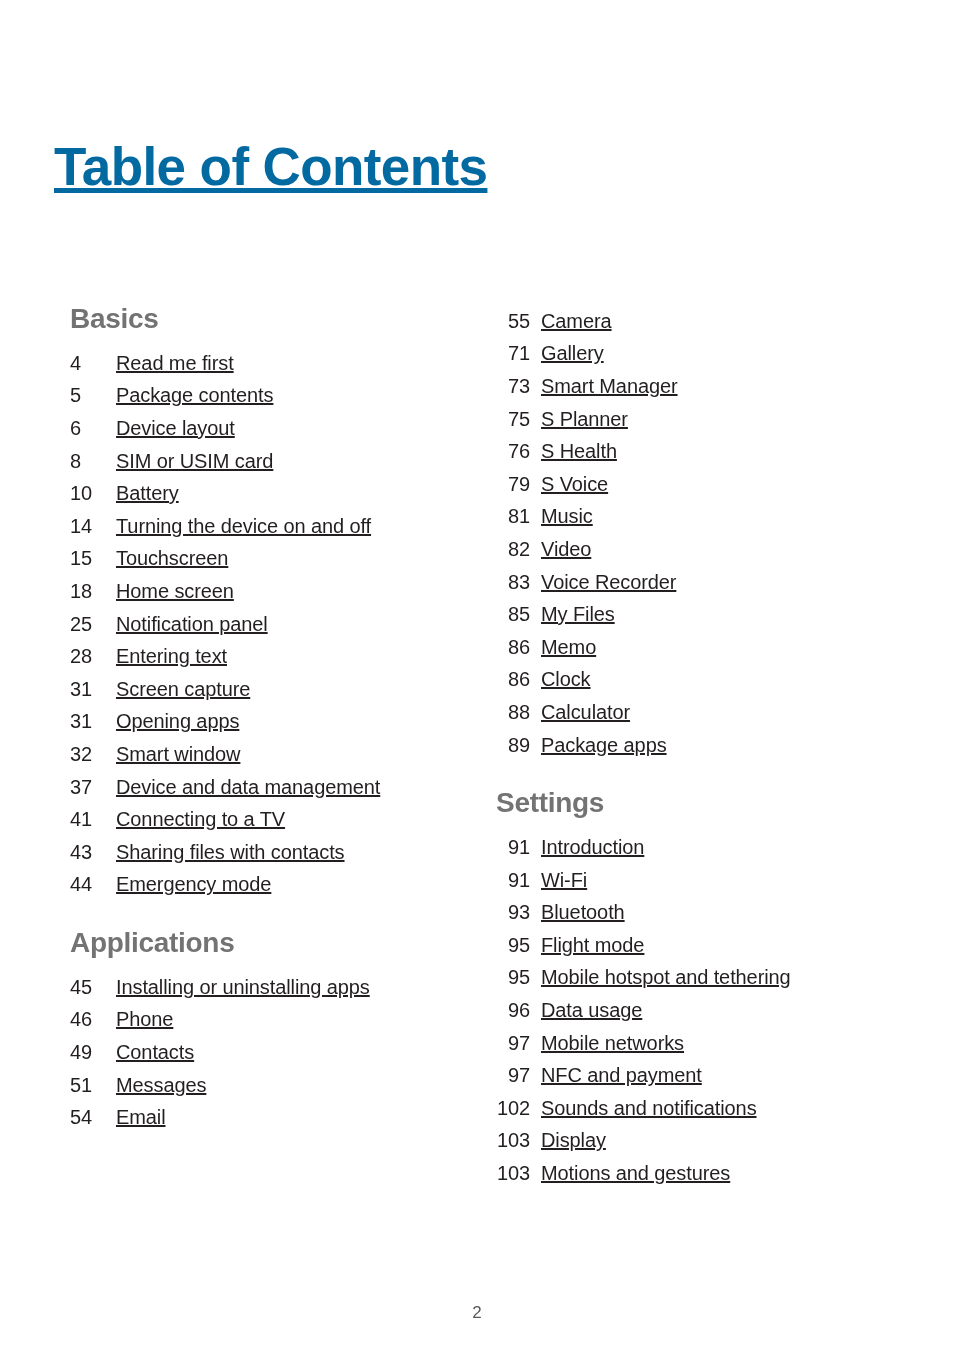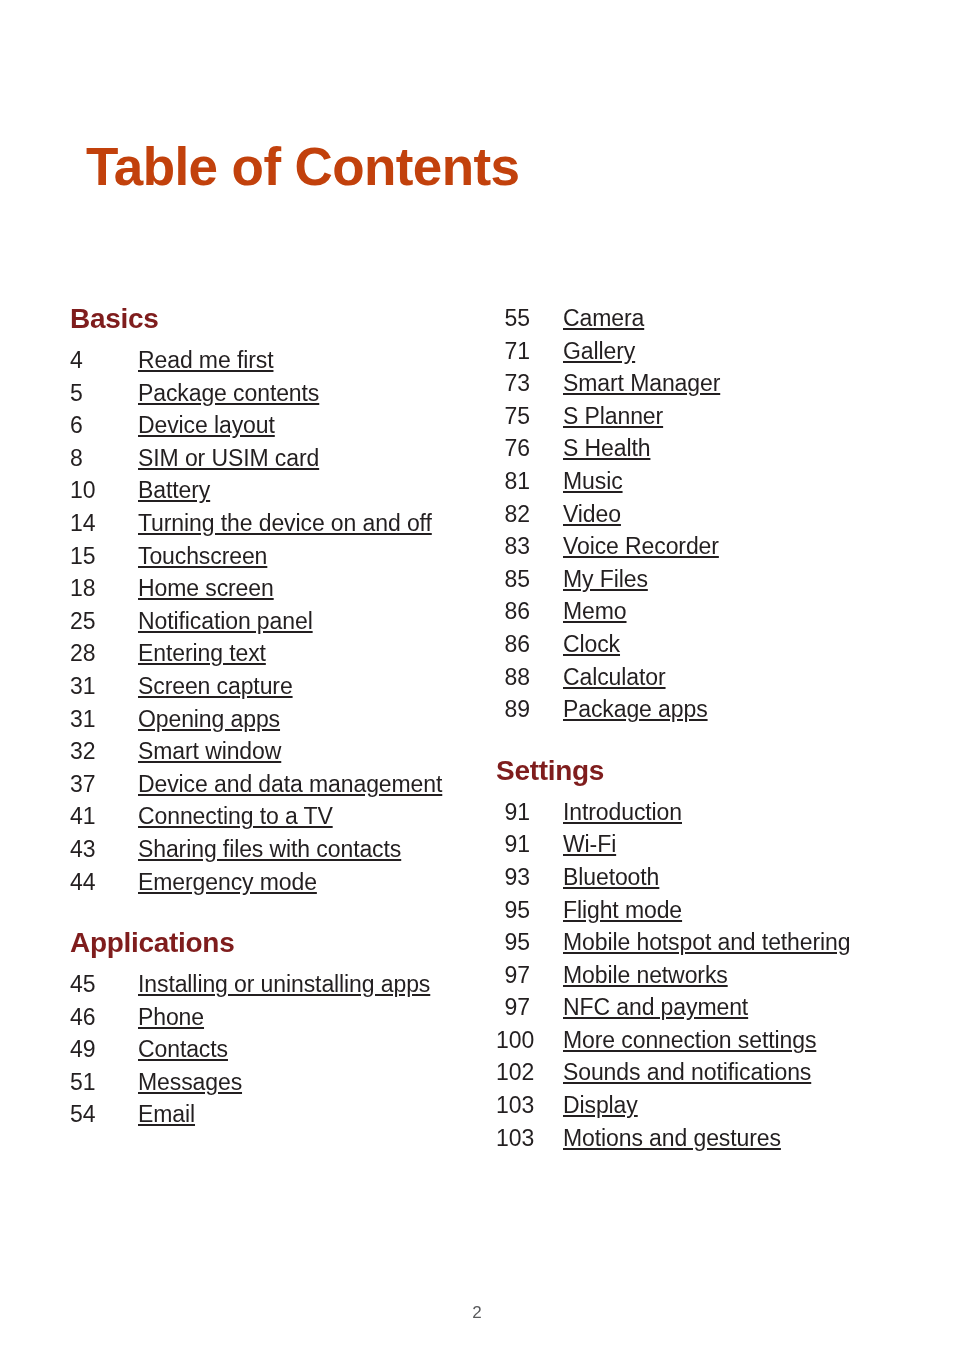--- a/index.html
+++ b/index.html
@@ -18,65 +18,65 @@
   }
   .page {
     position: absolute;
     top: 0; left: 0;
     width: 954px;
     height: 1350px;
     background: #fff;
   }
   .page-title {
     position: absolute;
-    left: 86px;
+    left: 54px;
     top: 104px;
     font-size: 53px;
     font-weight: bold;
-    color: #c2410c;
+    color: #0369a1;
     letter-spacing: -0.6px;
     line-height: 1.0;
     white-space: nowrap;
+    text-decoration: underline;
   }
   .columns {
     position: absolute;
     left: 0;
     top: 305px;
     width: 954px;
   }
   .col {
     position: absolute;
     top: 0;
   }
   .col-left  { left: 70px;  width: 400px; }
   .col-right { left: 496px; width: 400px; }
 
   .section { margin: 0; }
   .section + .section { margin-top: 28px; }
 
   .section-heading {
     font-size: 28px;
     font-weight: bold;
-    color: #7f1d1d;
+    color: #737373;
     letter-spacing: -0.3px;
     line-height: 1.0;
     margin: 0 0 14px 0;
     white-space: nowrap;
   }
   .entries { margin: 0; padding: 0; list-style: none; }
 
   .entry {
     display: flex;
-    align-items: flex-start;
+    align-items: center;
     height: 32.6px;
-    font-size: 23px;
+    font-size: 20px;
     color: #231f20;
     letter-spacing: -0.1px;
     white-space: nowrap;
-    gap: 22px;
   }
   .entry-page {
     flex: 0 0 auto;
     width: 34px;
     text-align: left;
     margin-right: 12px;
   }
   .col-right .entry-page {
     text-align: right;
     margin-right: 11px;
@@ -224,20 +224,24 @@
             </li>
             <li class="entry">
               <span class="entry-page">75</span>
               <span class="entry-label">S Planner</span>
             </li>
             <li class="entry">
               <span class="entry-page">76</span>
               <span class="entry-label">S Health</span>
             </li>
             <li class="entry">
+              <span class="entry-page">79</span>
+              <span class="entry-label">S Voice</span>
+            </li>
+            <li class="entry">
               <span class="entry-page">81</span>
               <span class="entry-label">Music</span>
             </li>
             <li class="entry">
               <span class="entry-page">82</span>
               <span class="entry-label">Video</span>
             </li>
             <li class="entry">
               <span class="entry-page">83</span>
               <span class="entry-label">Voice Recorder</span>
@@ -281,30 +285,30 @@
             </li>
             <li class="entry">
               <span class="entry-page">95</span>
               <span class="entry-label">Flight mode</span>
             </li>
             <li class="entry">
               <span class="entry-page">95</span>
               <span class="entry-label">Mobile hotspot and tethering</span>
             </li>
             <li class="entry">
+              <span class="entry-page">96</span>
+              <span class="entry-label">Data usage</span>
+            </li>
+            <li class="entry">
               <span class="entry-page">97</span>
               <span class="entry-label">Mobile networks</span>
             </li>
             <li class="entry">
               <span class="entry-page">97</span>
               <span class="entry-label">NFC and payment</span>
-            </li>
-            <li class="entry">
-              <span class="entry-page">100</span>
-              <span class="entry-label">More connection settings</span>
             </li>
             <li class="entry">
               <span class="entry-page">102</span>
               <span class="entry-label">Sounds and notifications</span>
             </li>
             <li class="entry">
               <span class="entry-page">103</span>
               <span class="entry-label">Display</span>
             </li>
             <li class="entry">

